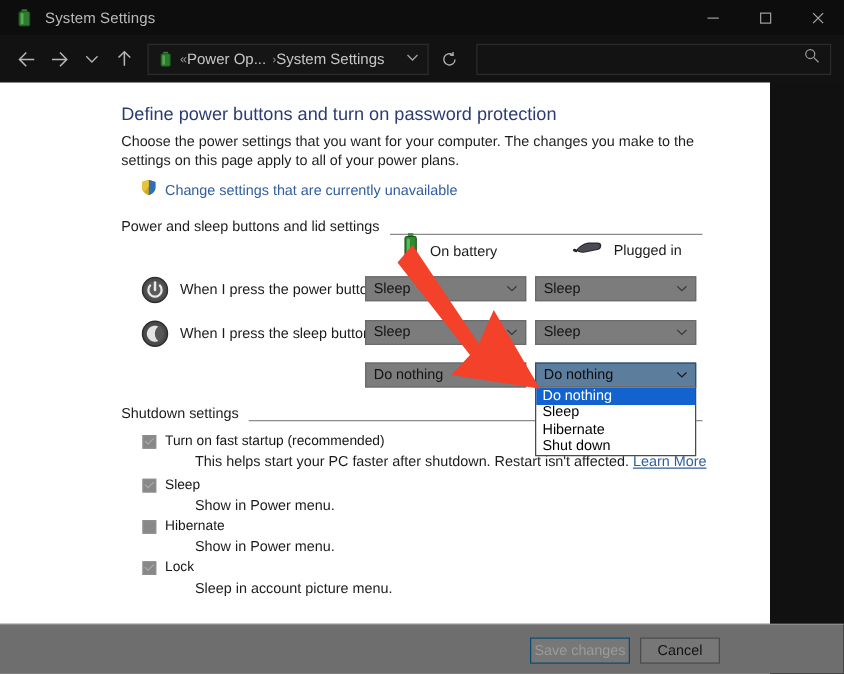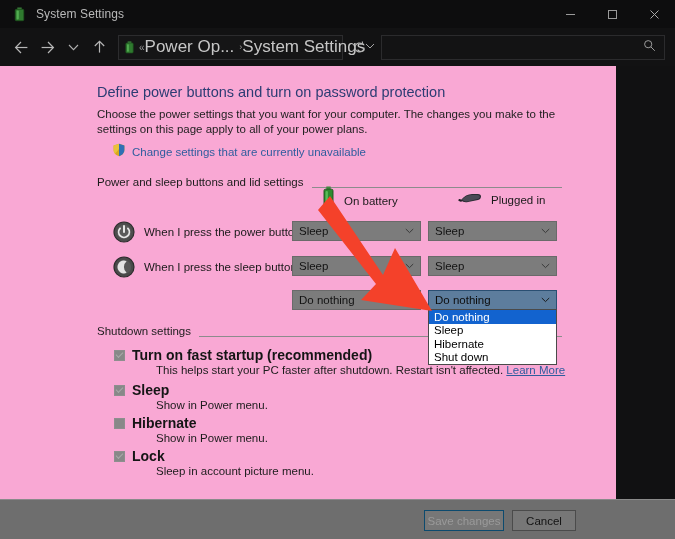--- a/index.html
+++ b/index.html
@@ -64,21 +64,21 @@
     background: #151516;
     display: flex; align-items: center;
     box-sizing: border-box;
   }
   .crumb-icon {
     margin-left: 5px; width: 16px; height: 16px;
     display:flex; align-items:center; justify-content:center;
   }
   .crumb-chev { color: #9a9a9a; font-size: 10px; margin-left: 4px; }
   .crumb-txt {
-    color: #c6c6c6; font-size: 17px; margin-left: 0;
+    color: #c6c6c6; font-size: 12px; margin-left: 0;
     white-space: nowrap;
   }
   .crumb-sep { color: #9a9a9a; font-size: 9px; margin-left: 5px; }
   .crumb-drop {
     margin-left: auto; margin-right: 7px;
     color: #a5a5a5; font-size: 9px;
   }
   .refreshbtn {
     width: 26px; height: 26px; margin-left: 3px;
     display:flex; align-items:center; justify-content:center;
@@ -95,21 +95,21 @@
   .search-input-txt {
     flex: 1; font-size: 11.5px; color: #777;
     margin-left: 7px;
   }
   .search-icon { margin-right: 8px; color: #9c9c9c; }
 
   
   .page {
     position: absolute; left: 0; top: 66px;
     width: 616px; height: 473px;
-    background: #f9a8d4;
+    background: #ffffff;
     box-sizing: border-box;
   }
   .page-inner {
     position: absolute; left: 0; top: 0;
     width: 675px; height: 434px;
     overflow: hidden;
   }
 
   .h1 {
     position: absolute; left: 97px; top: 18px;
@@ -201,21 +201,21 @@
   }
   .cbox.checked::after {
     content: "";
     width: 6px; height: 3px;
     border-left: 1.6px solid #a9a9a9;
     border-bottom: 1.6px solid #a9a9a9;
     transform: rotate(-45deg);
     margin-top: -1.5px;
   }
   .cbrow .cblbl {
-    font-size: 14px; color: #151515; font-weight: bold;
+    font-size: 11px; color: #151515; font-weight: normal;
     margin-left: 7px; white-space: nowrap;
   }
   .desc {
     position: absolute;
     font-size: 11.5px; color: #1c1c1c; white-space: nowrap; margin-left: 25px;
   }
   .desc .learn { color: #2f5d9e; text-decoration: underline; }
 
   
   .footer {

